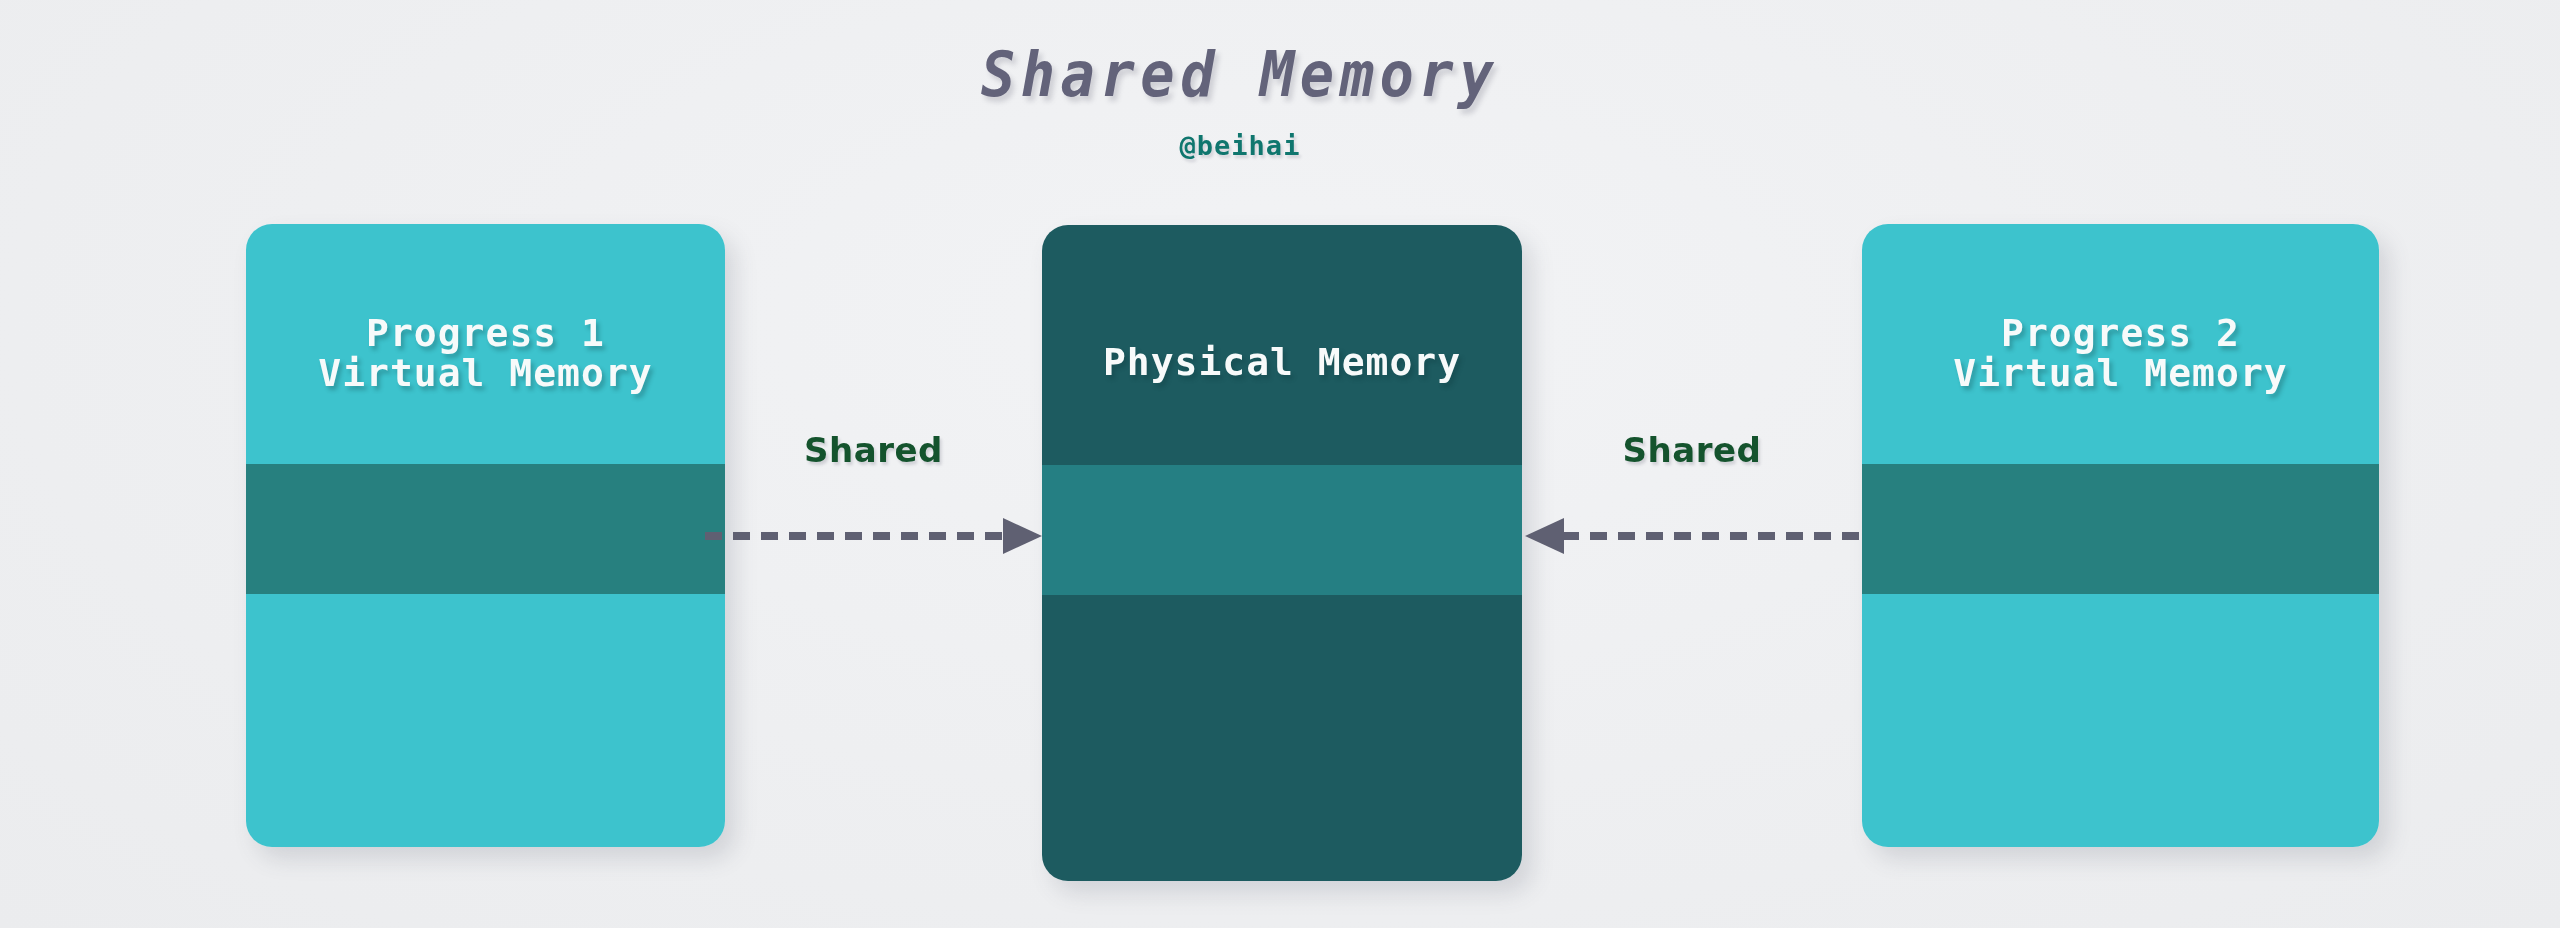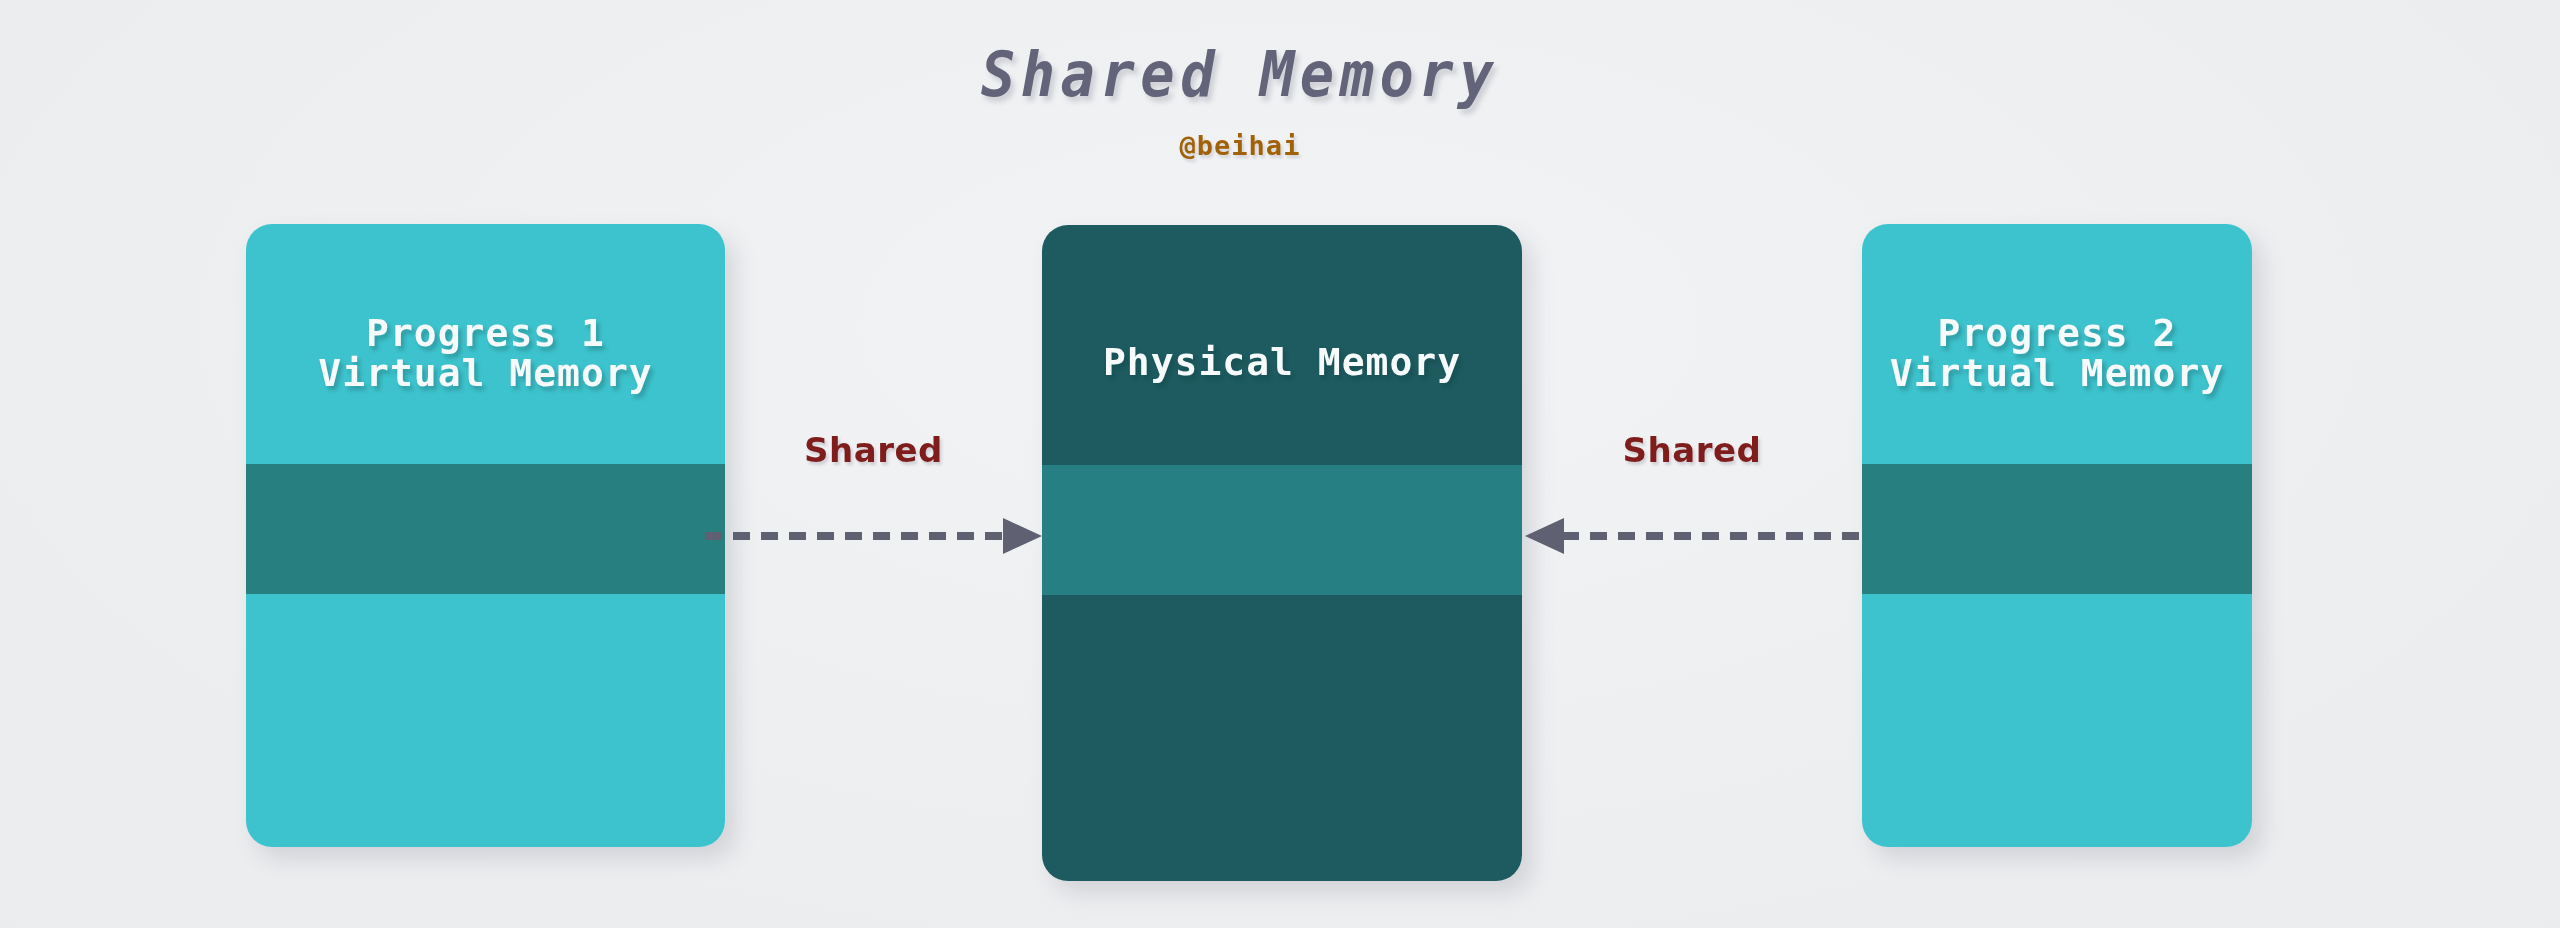--- a/index.html
+++ b/index.html
@@ -48,36 +48,36 @@
     transform: scaleX(0.92);
   }
 
   .subtitle {
     margin: 0;
     padding-top: 26px;
     font-family: "DejaVu Sans Mono", monospace;
     font-size: 27px;
     font-weight: 700;
     letter-spacing: 1px;
-    color: #a16207;
+    color: #0f766e;
     text-shadow: 2px 3px 3px rgba(90, 92, 110, 0.20);
     line-height: 1;
   }
 
   
   .box {
     position: absolute;
     border-radius: 26px;
     overflow: hidden;
     box-shadow: 10px 12px 22px rgba(80, 85, 100, 0.17);
   }
 
   .box-left  { left: 226px;  top: 224px; width: 479px; height: 623px; margin-left: 20px; }
   .box-mid   { left: 1042px; top: 225px; width: 480px; height: 656px; }
-  .box-right { left: 1862px; top: 224px; width: 390px; height: 623px; }
+  .box-right { left: 1862px; top: 224px; width: 517px; height: 623px; }
 
   
   .seg { width: 100%; }
   .seg-top    { height: 240px; }
   .seg-shared { height: 130px; }
   .seg-bottom { flex: 1 1 auto; }
 
   .box-inner {
     display: flex;
     flex-direction: column;
@@ -128,21 +128,21 @@
 
   .arrow-label {
     position: absolute;
     top: -60px;
     left: 0;
     width: 100%;
     text-align: center;
     font-family: "DejaVu Sans", sans-serif;
     font-size: 34px;
     font-weight: 700;
-    color: #7f1d1d;
+    color: #14532d;
     text-shadow: 2px 3px 3px rgba(90, 92, 110, 0.22);
     letter-spacing: 0.5px;
     pointer-events: none;
   }
 </style>
 </head>
 <body>
 
 <div class="canvas"></div>
 

